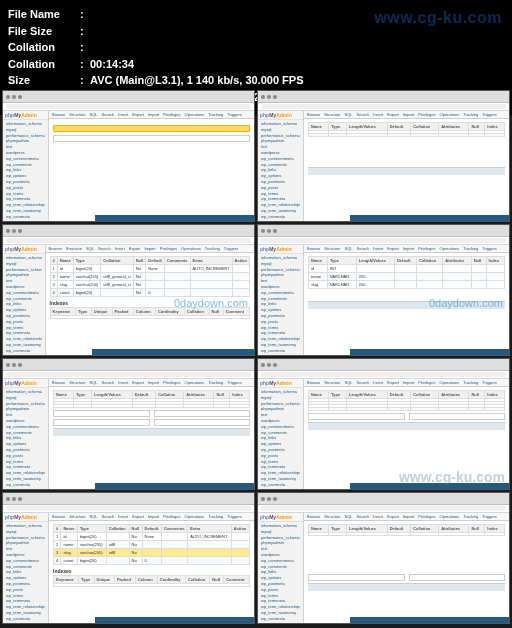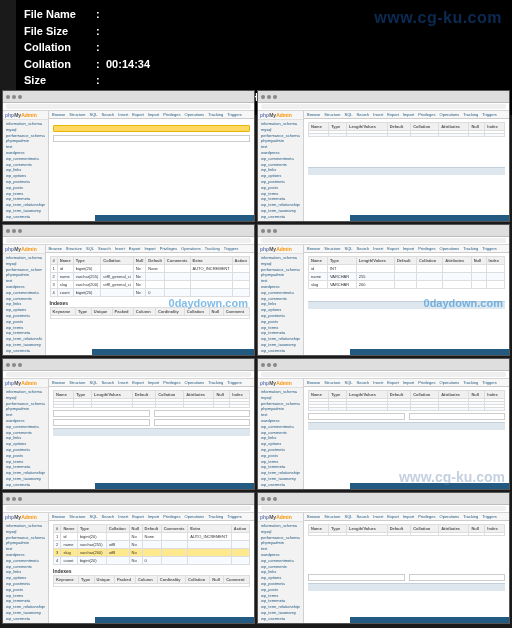--- a/index.html
+++ b/index.html
@@ -9,21 +9,21 @@
     background: #1a1a1a;
     font-family: "Segoe UI", Arial, sans-serif;
     position: relative;
     overflow: hidden;
     font-size: 10px;
   }
 
   
   .meta-box {
     position: absolute;
-    top: 0; left: 16px; right: 0;
+    top: 0; left: 0; right: 0;
     background: #000;
     color: #fff;
     padding: 6px 8px 10px 8px;
     font-size: 11px;
     line-height: 1.5;
     font-weight: bold;
   }
   .meta-row { display: flex; }
   .meta-label { width: 72px; flex-shrink: 0; }
   .meta-colon { width: 10px; flex-shrink: 0; }
@@ -179,21 +179,21 @@
   .pma-bluefoot {
     position:absolute;
     bottom:0; left:46px; right:0;
     height:6px;
     background:#235a81;
   }
 
   .wm-0day {
     position:absolute;
     color:#1886d6;
-    font-weight:bold;
+    font-weight:normal;
     font-size: 11px;
     opacity:0.55;
     pointer-events:none;
     white-space:nowrap;
     text-align:right;
   }
   .wm-cgku {
     position:absolute;
     color:#5a78a5;
     font-weight:bold;
@@ -227,20 +227,21 @@
     <div class="meta-colon">:</div>
   </div>
   <div class="meta-row">
     <div class="meta-label">Collation</div>
     <div class="meta-colon">:</div>
     <div class="meta-value">00:14:34</div>
   </div>
   <div class="meta-row">
     <div class="meta-label">Size</div>
     <div class="meta-colon">:</div>
+    <div class="meta-value">AVC (Main@L3.1), 1 140 kb/s, 30.000 FPS</div>
   </div>
   <div class="meta-row">
     <div class="meta-label">Audio</div>
     <div class="meta-colon">:</div>
     <div class="meta-value">AAC, 128 kb/s (CBR), 44.1 kHz, 2 channels, 1 stream</div>
   </div>
   <div class="watermark-top">www.cg-ku.com</div>
 </div>
 
 <div class="thumb-grid">

